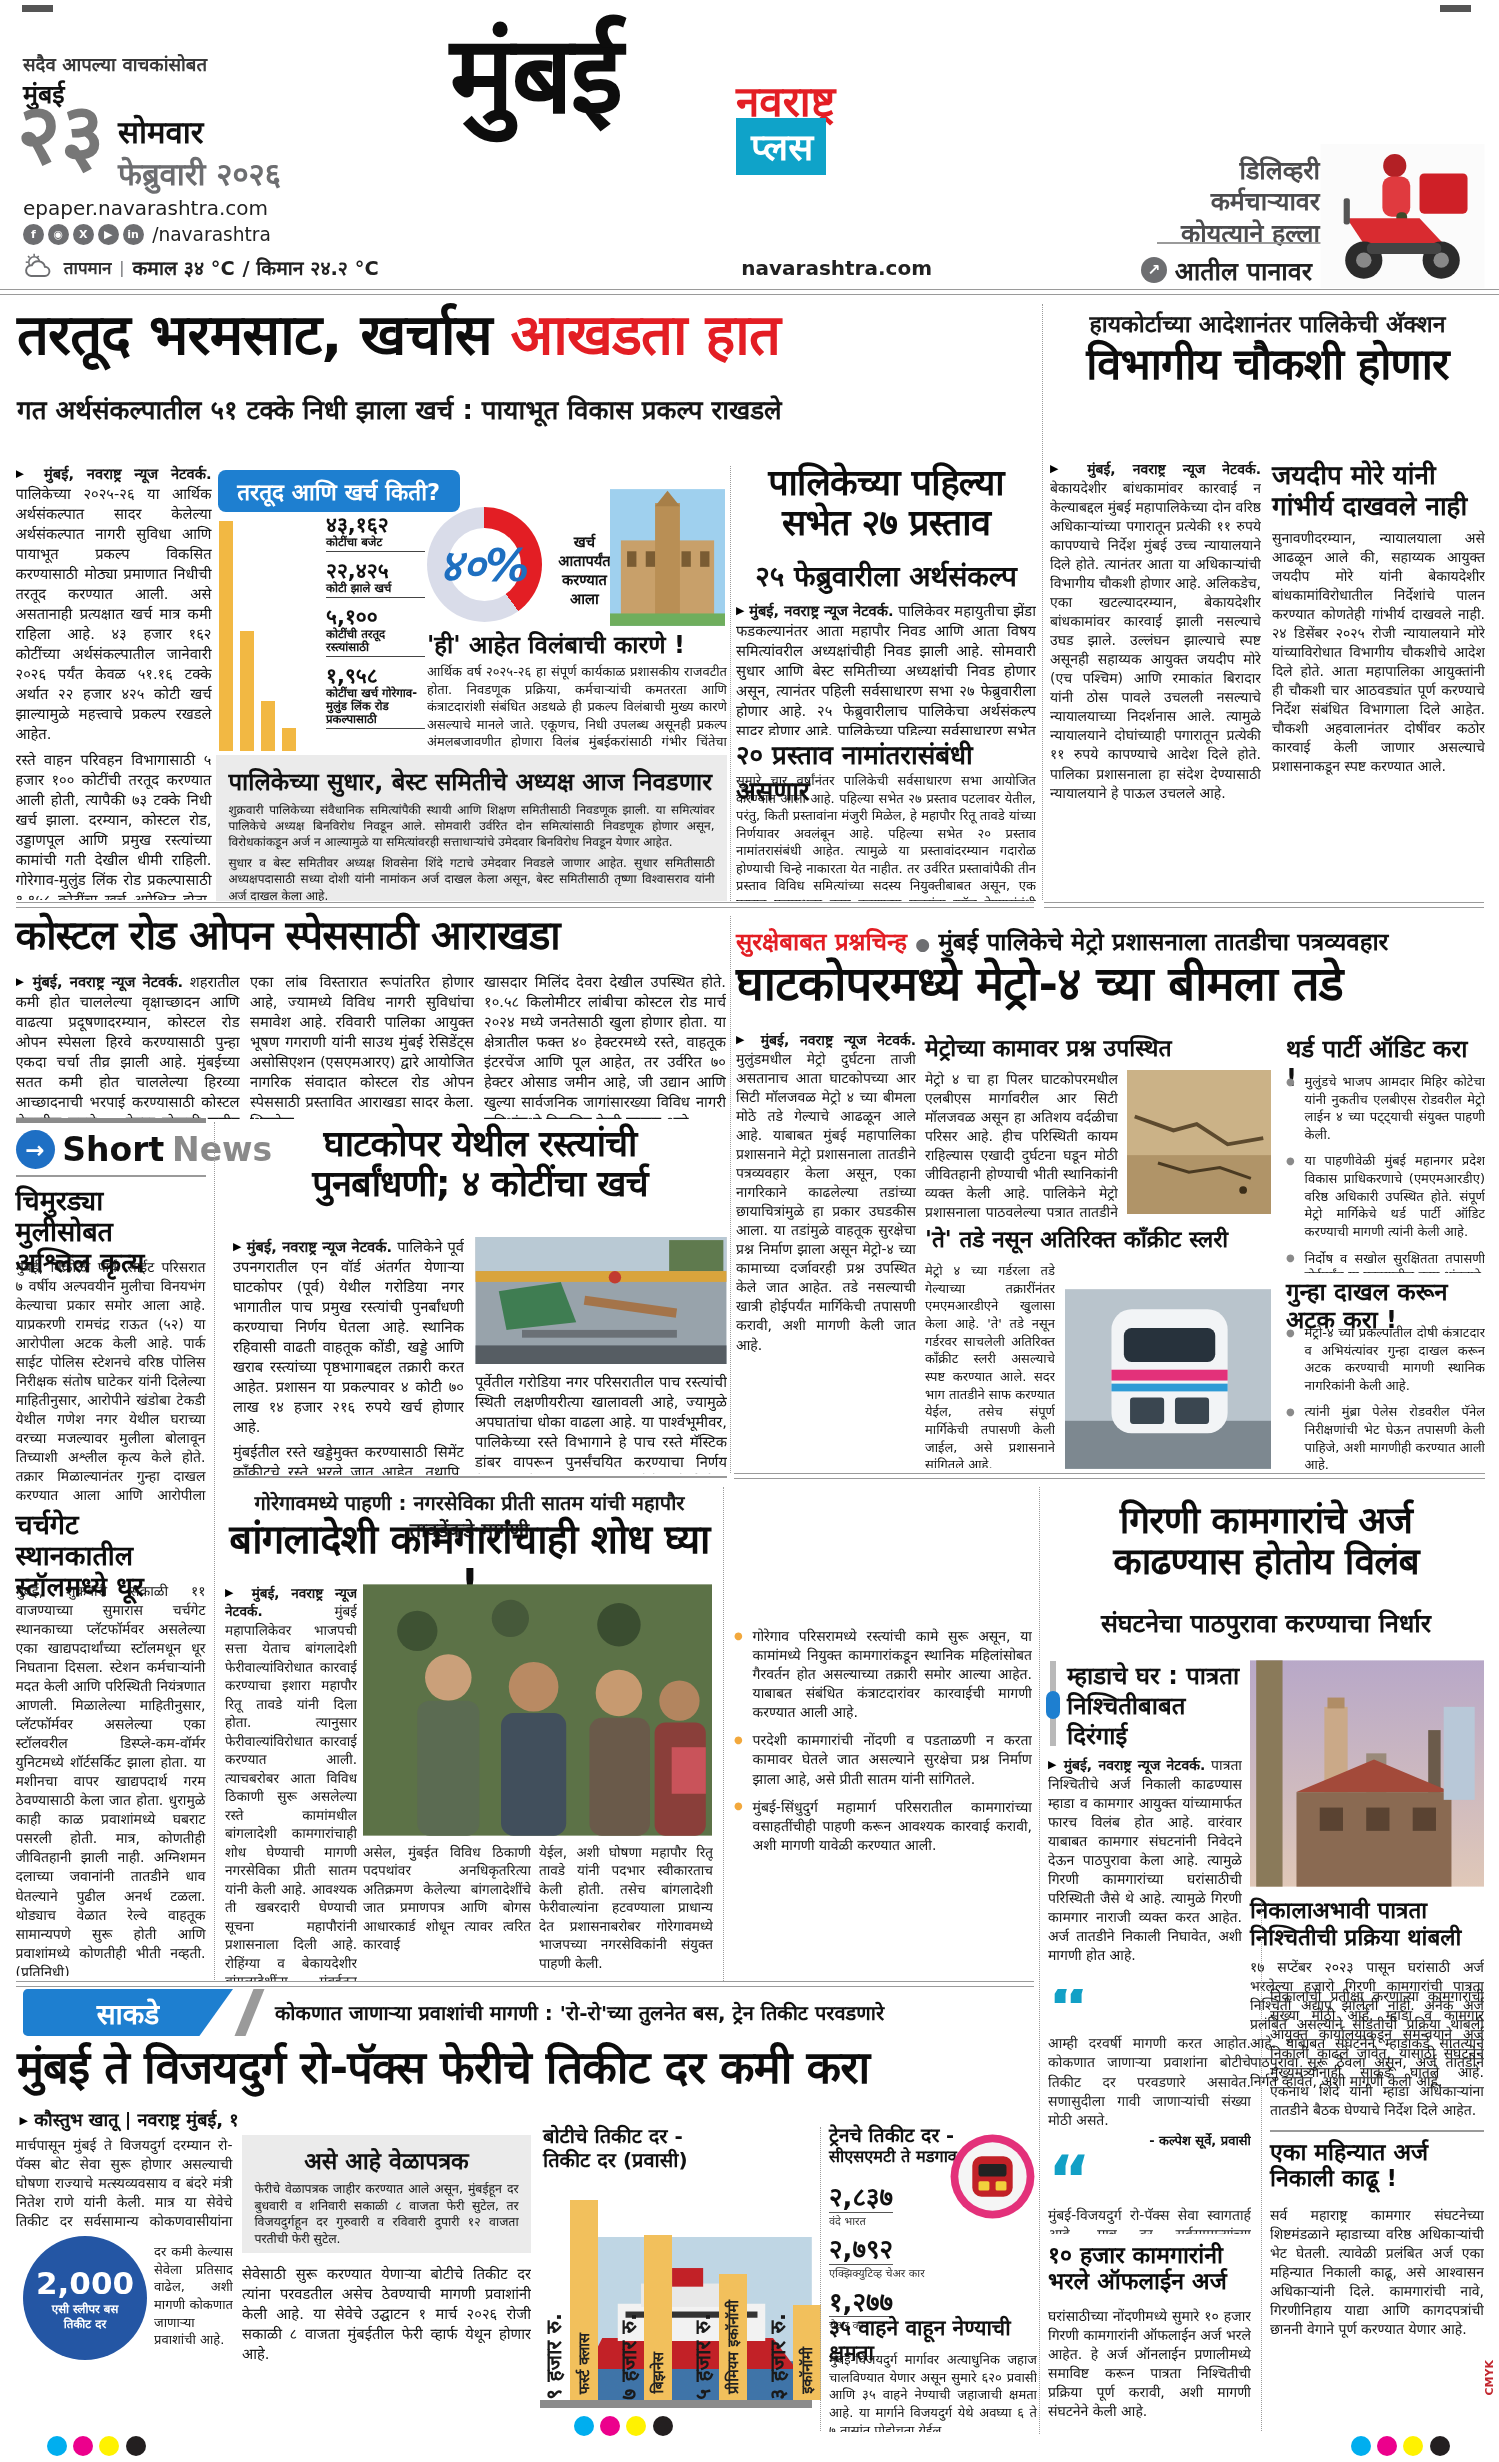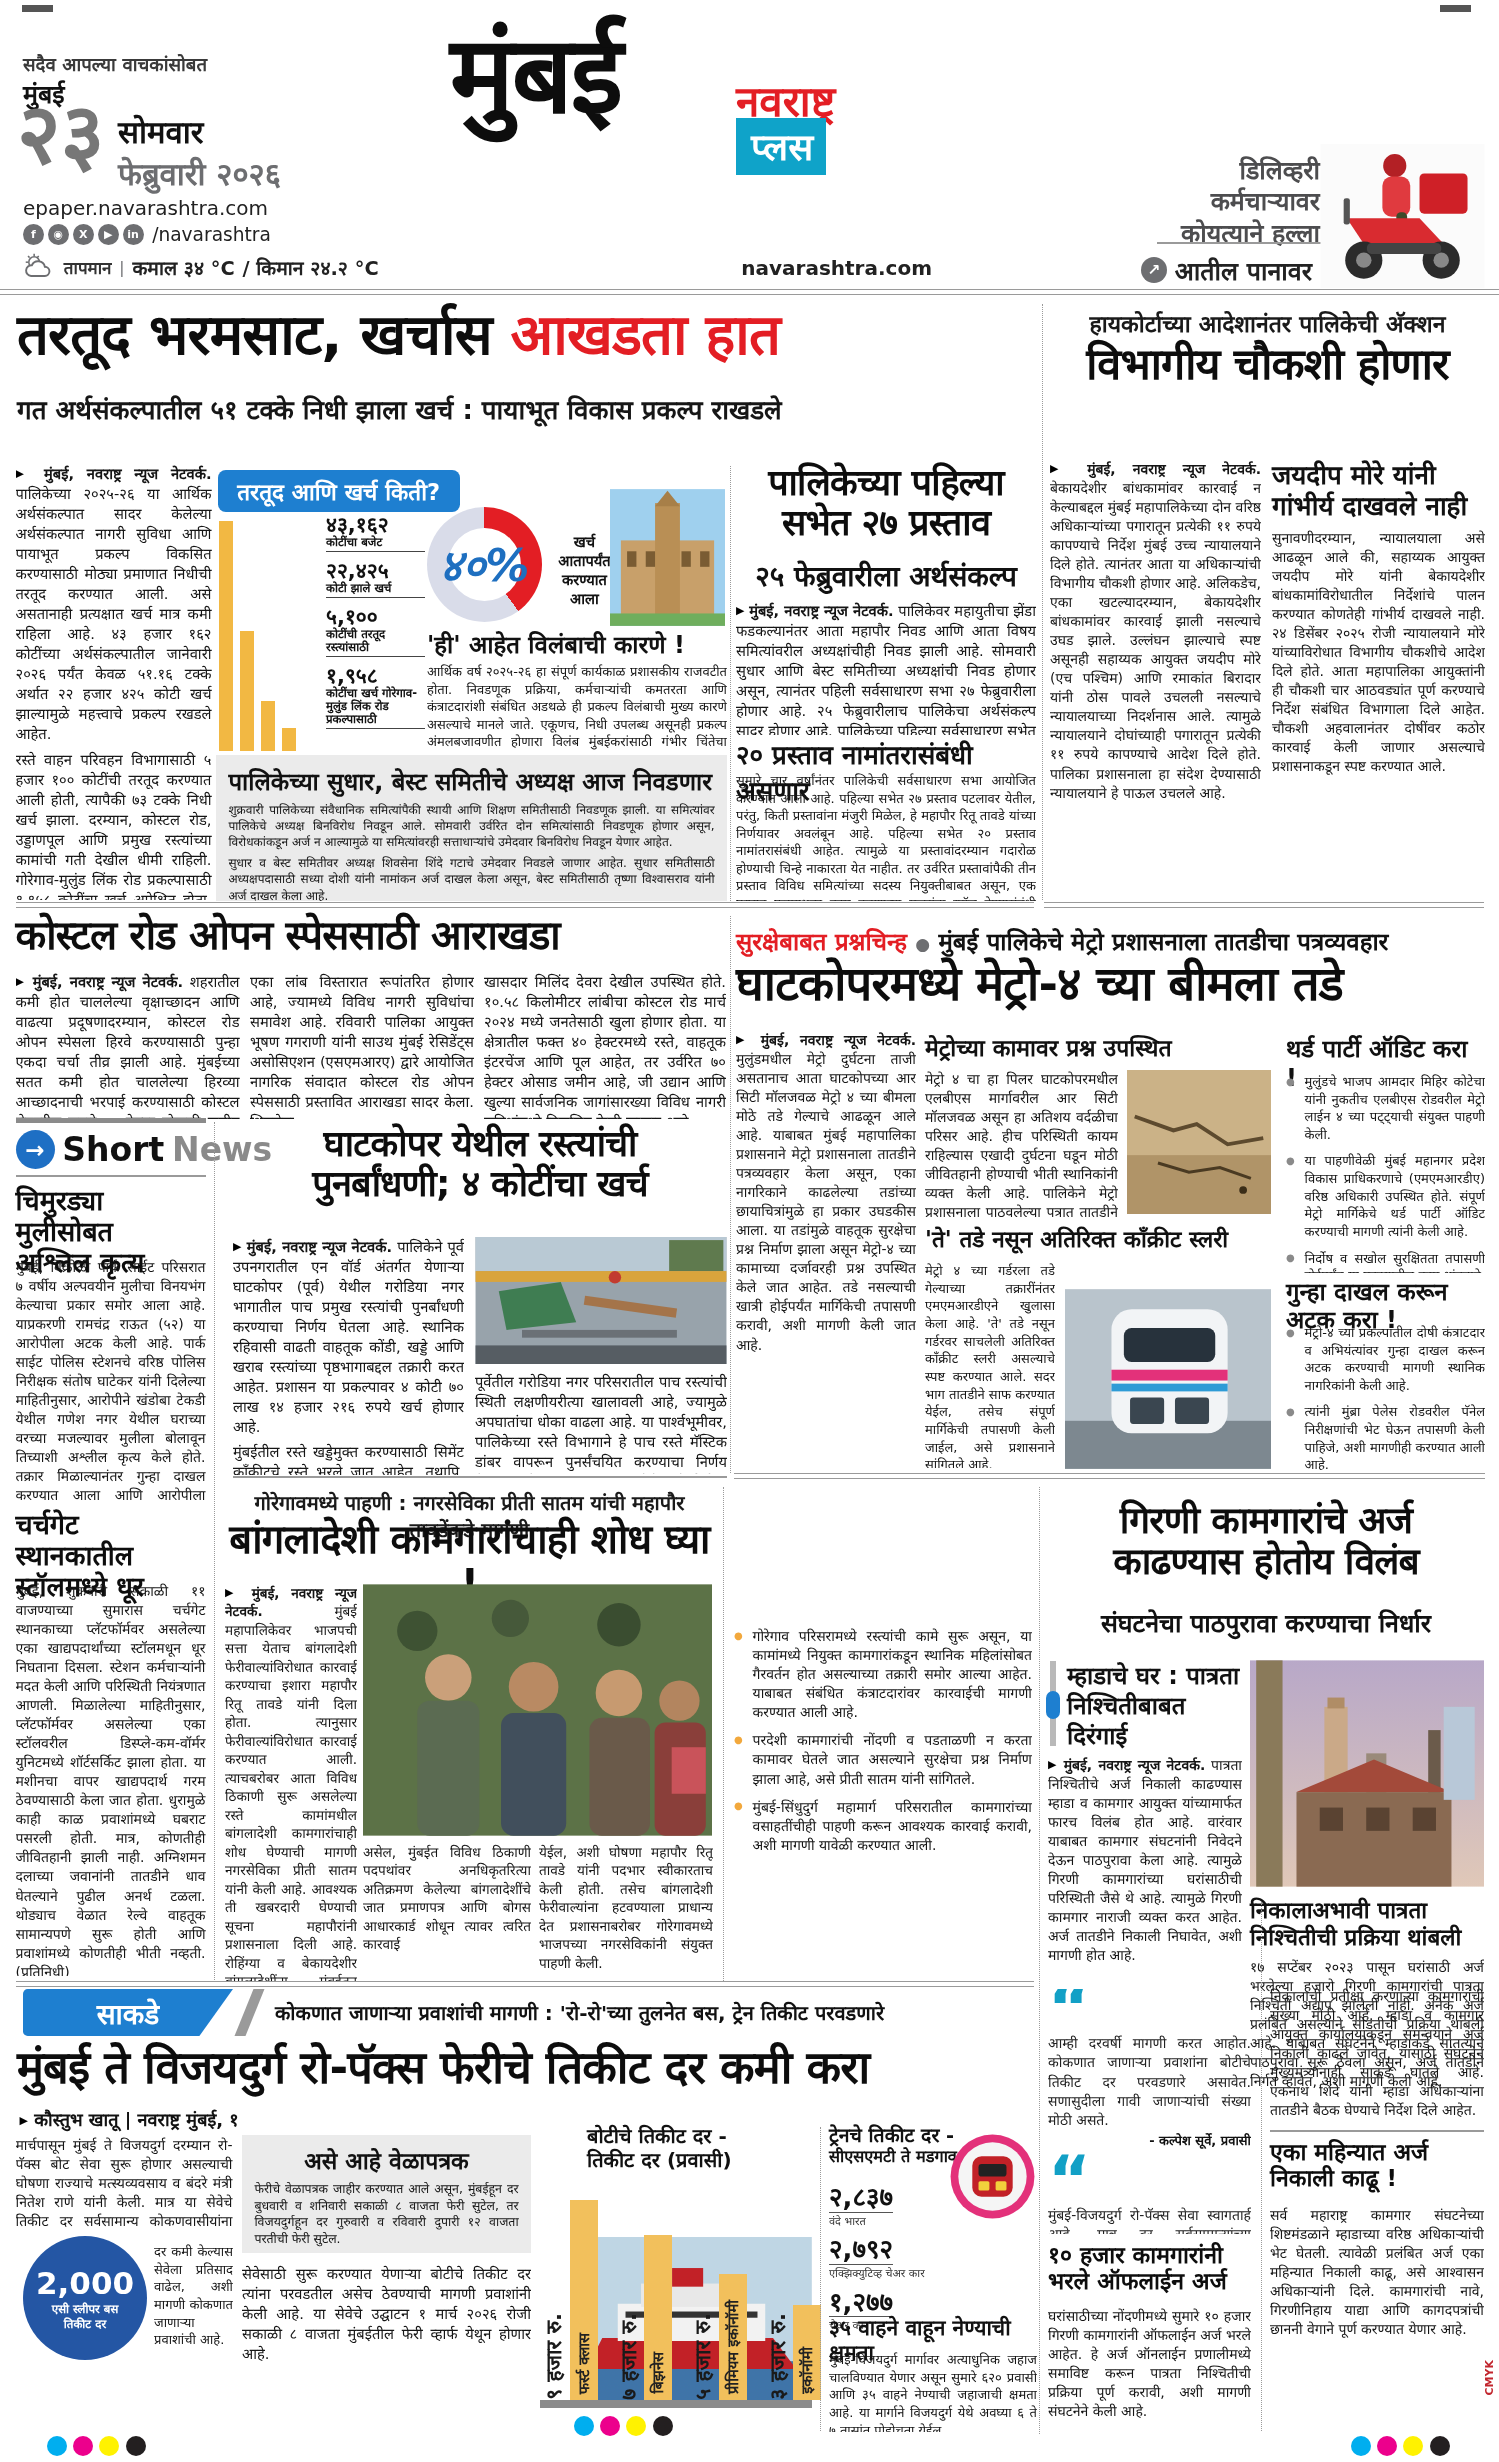--- a/index.html
+++ b/index.html
@@ -428,21 +428,21 @@
     <div style="font-size:11.6px;font-weight:bold;">तिकीट दर</div>
   </div>
   <div class="abs bt clip" style="left:154px;top:2243px;width:79px;height:186px;font-size:13px;">दर कमी केल्यास सेवेला प्रतिसाद वाढेल, अशी मागणी कोकणात जाणाऱ्या प्रवाशांची आहे.</div>
 
   <div class="abs gbox clip" style="left:242px;top:2135px;width:289px;height:118px;">
     <div class="b ctr" style="font-size:23px;margin-bottom:4.7px;">असे आहे वेळापत्रक</div>
     <div class="bts" style="font-size:12.4px;">फेरीचे वेळापत्रक जाहीर करण्यात आले असून, मुंबईहून दर बुधवारी व शनिवारी सकाळी ८ वाजता फेरी सुटेल, तर विजयदुर्गहून दर गुरुवारी व रविवारी दुपारी १२ वाजता परतीची फेरी सुटेल.</div>
   </div>
   <div class="abs bt clip" style="left:242px;top:2264px;width:289px;height:166px;font-size:14.7px;">सेवेसाठी सुरू करण्यात येणाऱ्या बोटीचे तिकीट दर त्यांना परवडतील असेच ठेवण्याची मागणी प्रवाशांनी केली आहे. या सेवेचे उद्घाटन १ मार्च २०२६ रोजी सकाळी ८ वाजता मुंबईतील फेरी व्हार्फ येथून होणार आहे.</div>
 
-  <div class="abs b" style="left:543px;top:2124px;width:202px;font-size:20px;line-height:1.2;margin-left:44px;">
+  <div class="abs b" style="left:543px;top:2124px;width:202px;font-size:20px;line-height:1.2;">
     <div>बोटीचे तिकीट दर -</div>
     <div>तिकीट दर (प्रवासी)</div>
   </div>
   <div class="abs" style="left:540px;top:2181px;width:272px;height:219px;">
     <div class="abs" style="left:31px;bottom:0;width:241px;height:163px;">
       <svg width="241" height="163" viewBox="0 0 310 210" class="photo">
         <rect width="310" height="210" fill="#bfd6e4"></rect>
         <rect y="160" width="310" height="50" fill="#3f74a8"></rect>
         <polygon points="20,170 290,170 260,130 40,130" fill="#c22127"></polygon>
         <rect x="60" y="86" width="190" height="48" fill="#f2f2f2"></rect>

